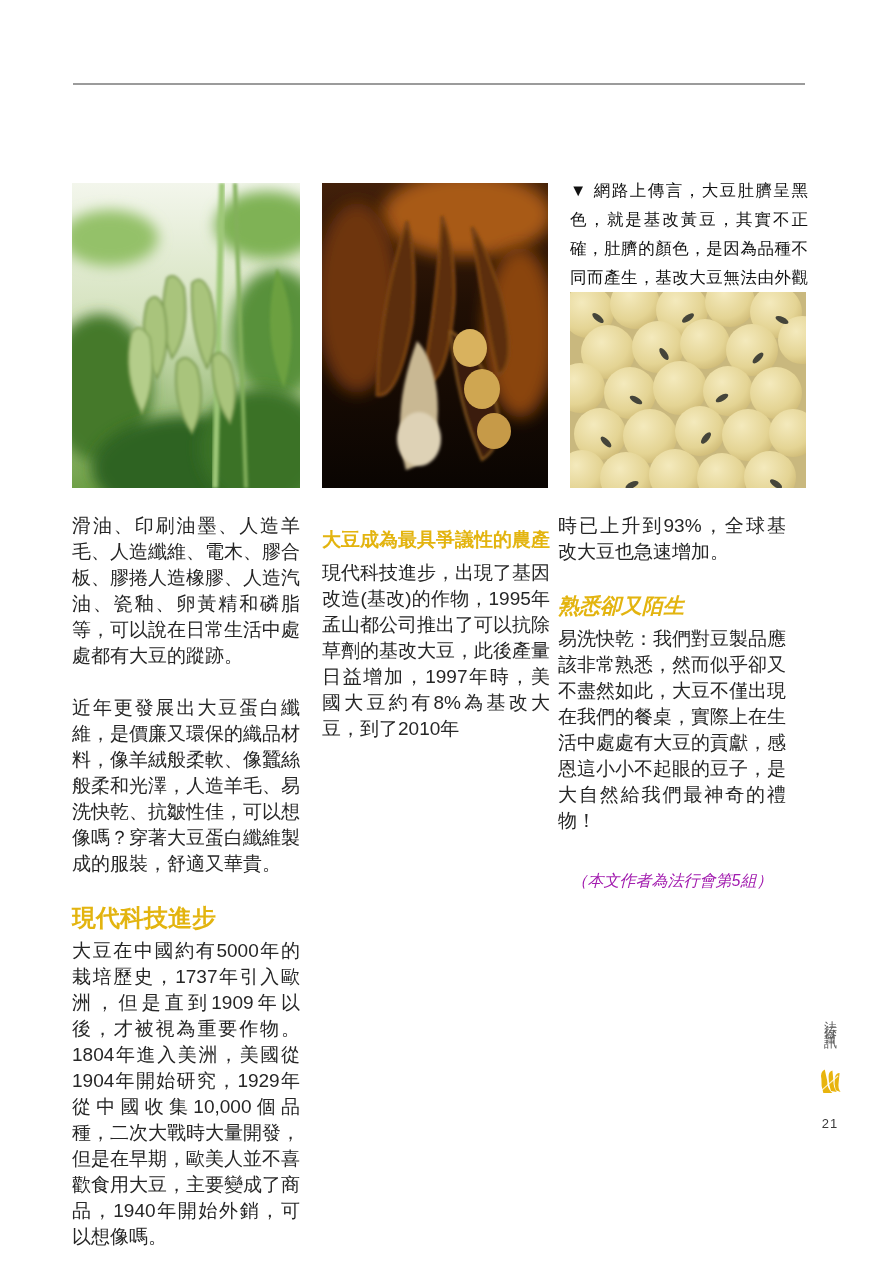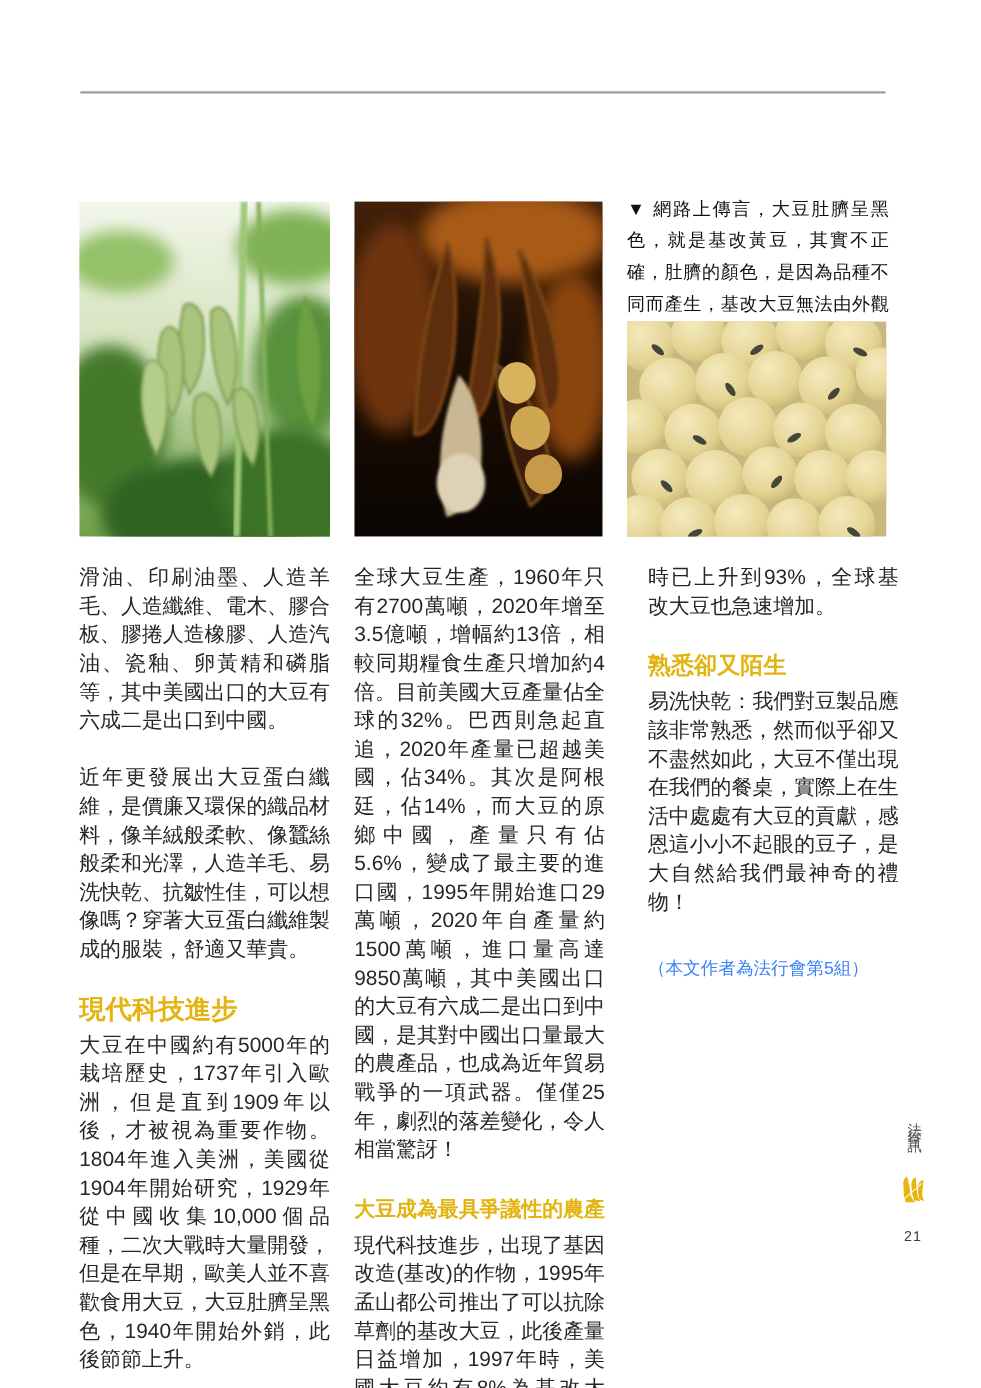--- a/index.html
+++ b/index.html
@@ -16,30 +16,30 @@
   .caption{
     position:absolute;left:570px;top:176px;width:238px;
     font-size:16.5px;line-height:29px;color:#111;
     text-align:justify;text-justify:inter-character;
   }
   .col{
     position:absolute;top:513px;width:228px;
     font-size:19px;line-height:26px;color:#262626;
     text-align:justify;text-justify:inter-character;
   }
-  .col1{left:72px;} .col2{left:322px;} .col3{left:589px;}
+  .col1{left:72px;} .col2{left:322px;} .col3{left:558px;}
   .col p{margin:0 0 26px 0;}
   .col p:last-child{margin-bottom:0;}
   h3.gold{
     color:#e3b40f;font-weight:bold;margin:12px 0 5px 0;line-height:30px;
   }
   .col1 h3.gold{font-size:24px;}
   .col2 h3.gold{font-size:19px;letter-spacing:0px;font-family:Liberation Serif, serif;}
-  .col3 h3.gold{font-size:21px;}
-  .footnote{margin-top:34px !important;font-size:16px;color:#3b82f6;text-align:left;}
+  .col3 h3.gold{font-size:21px;font-style:italic;}
+  .footnote{margin-top:34px !important;font-size:16px;color:#a21caf;text-align:center;font-style:italic;}
   .side{position:absolute;left:812px;top:985px;width:36px;text-align:center;}
   .mag-name{
     writing-mode:vertical-rl;text-orientation:upright;
     font-family:"DejaVu Serif","Liberation Serif",serif;
     font-size:13px;letter-spacing:5px;color:#5a5a5a;margin:0 auto;height:70px;
   }
   .logo{margin:14px auto 0 auto;width:23px;height:25px;display:block;}
   .page-num{margin-top:22px;font-size:13px;color:#3a3a3a;letter-spacing:1px;}
 </style>
 </head>
@@ -168,28 +168,27 @@
         <ellipse cx="152" cy="106" rx="7" ry="3" transform="rotate(-30 152 106)"></ellipse>
         <ellipse cx="36" cy="150" rx="7" ry="3" transform="rotate(45 36 150)"></ellipse>
         <ellipse cx="136" cy="146" rx="7" ry="3" transform="rotate(-50 136 146)"></ellipse>
         <ellipse cx="206" cy="192" rx="7" ry="3" transform="rotate(35 206 192)"></ellipse>
         <ellipse cx="62" cy="193" rx="7" ry="3" transform="rotate(-25 62 193)"></ellipse>
       </g>
     </svg>
   </figure>
 
   <div class="col col1">
-    <p>滑油、印刷油墨、人造羊毛、人造纖維、電木、膠合板、膠捲人造橡膠、人造汽油、瓷釉、卵黃精和磷脂等，其中美國出口的大豆有六成二是出口到中國。</p>
+    <p>滑油、印刷油墨、人造羊毛、人造纖維、電木、膠合板、膠捲人造橡膠、人造汽油、瓷釉、卵黃精和磷脂等，可以說在日常生活中處處都有大豆的蹤跡。</p>
     <p>近年更發展出大豆蛋白纖維，是價廉又環保的織品材料，像羊絨般柔軟、像蠶絲般柔和光澤，人造羊毛、易洗快乾、抗皺性佳，可以想像嗎？穿著大豆蛋白纖維製成的服裝，舒適又華貴。</p>
     <h3 class="gold">現代科技進步</h3>
-    <p>大豆在中國約有5000年的栽培歷史，1737年引入歐洲，但是直到1909年以後，才被視為重要作物。1804年進入美洲，美國從1904年開始研究，1929年從中國收集10,000個品種，二次大戰時大量開發，但是在早期，歐美人並不喜歡食用大豆，大豆肚臍呈黑色，1940年開始外銷，此後節節上升。</p>
+    <p>大豆在中國約有5000年的栽培歷史，1737年引入歐洲，但是直到1909年以後，才被視為重要作物。1804年進入美洲，美國從1904年開始研究，1929年從中國收集10,000個品種，二次大戰時大量開發，但是在早期，歐美人並不喜歡食用大豆，主要變成了商品，1940年開始外銷，可以想像嗎。</p>
   </div>
 
   <div class="col col2">
-    <p>全球大豆生產，1960年只有2700萬噸，2020年增至3.5億噸，增幅約13倍，相較同期糧食生產只增加約4倍。目前美國大豆產量佔全球的32%。巴西則急起直追，2020年產量已超越美國，佔34%。其次是阿根廷，佔14%，而大豆的原鄉中國，產量只有佔5.6%，變成了最主要的進口國，1995年開始進口29萬噸，2020年自產量約1500萬噸，進口量高達9850萬噸，其中美國出口的大豆有六成二是出口到中國，是其對中國出口量最大的農產品，也成為近年貿易戰爭的一項武器。僅僅25年，劇烈的落差變化，令人相當驚訝！</p>
     <h3 class="gold">大豆成為最具爭議性的農產</h3>
     <p>現代科技進步，出現了基因改造(基改)的作物，1995年孟山都公司推出了可以抗除草劑的基改大豆，此後產量日益增加，1997年時，美國大豆約有8%為基改大豆，到了2010年</p>
   </div>
 
   <div class="col col3">
     <p>時已上升到93%，全球基改大豆也急速增加。</p>
     <h3 class="gold">熟悉卻又陌生</h3>
     <p>易洗快乾：我們對豆製品應該非常熟悉，然而似乎卻又不盡然如此，大豆不僅出現在我們的餐桌，實際上在生活中處處有大豆的貢獻，感恩這小小不起眼的豆子，是大自然給我們最神奇的禮物！</p>
     <p class="footnote">（本文作者為法行會第5組）</p>
   </div>

